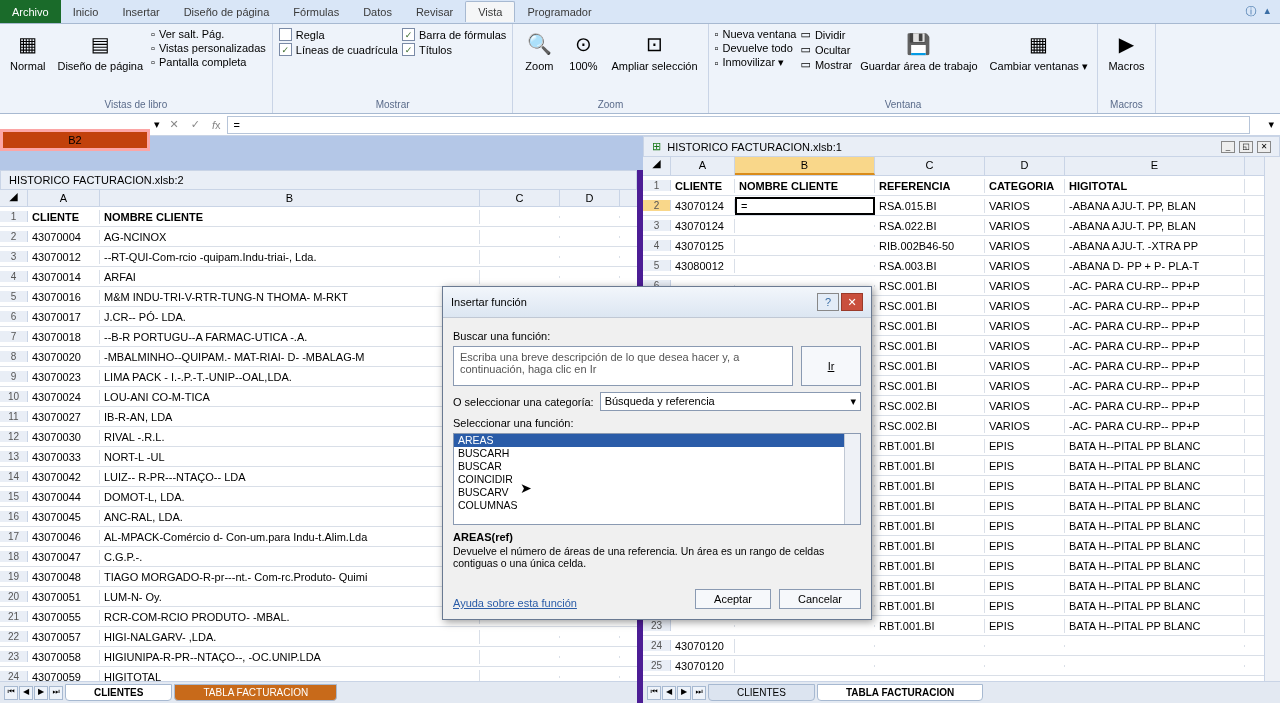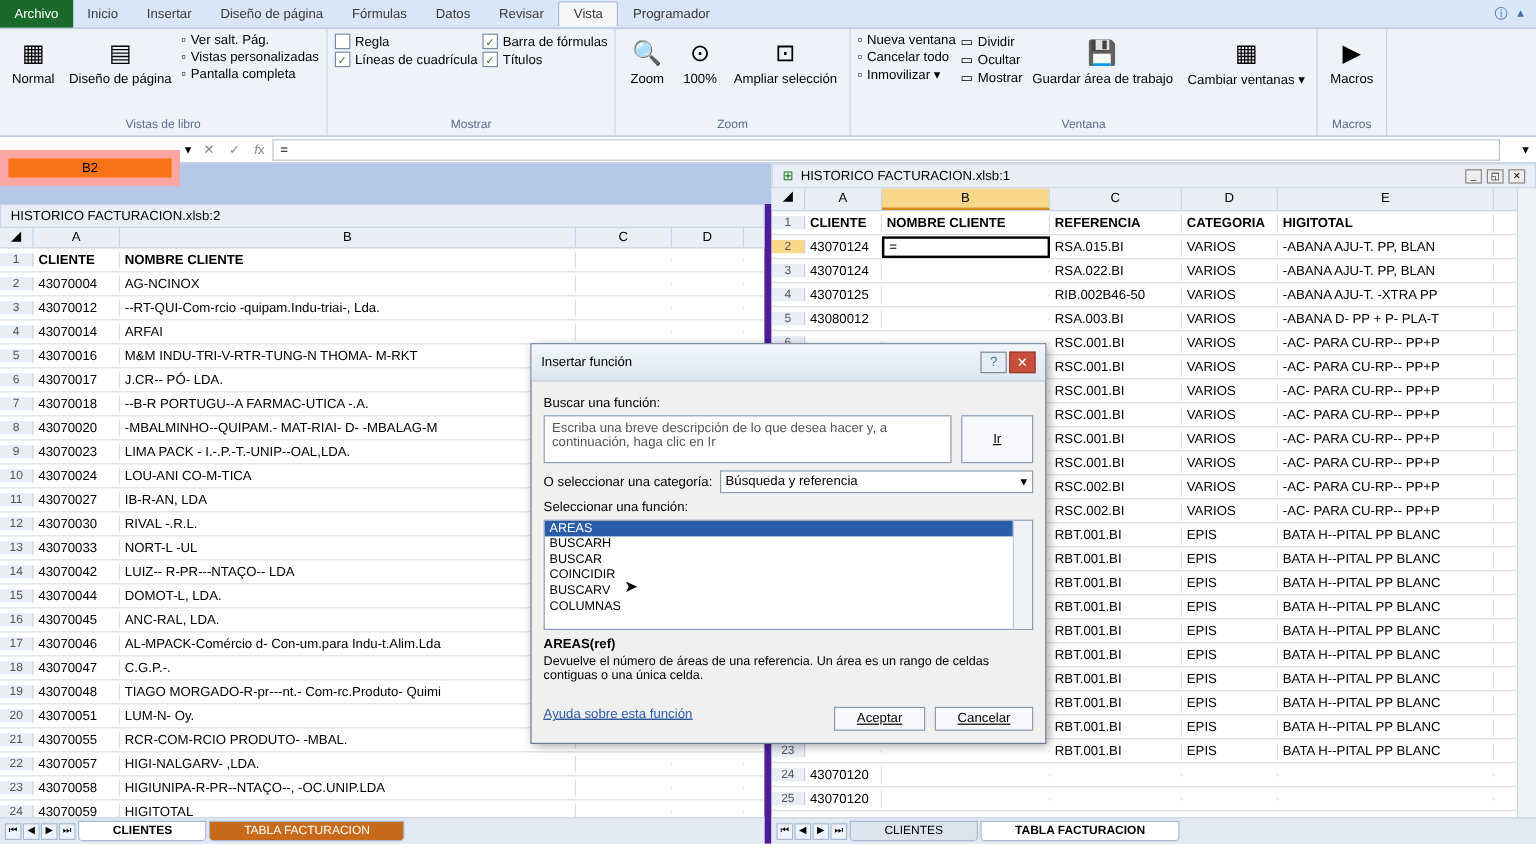--- a/index.html
+++ b/index.html
@@ -11,21 +11,21 @@
 .top-right{margin-left:auto;display:flex;gap:8px;padding-right:10px;color:#3a6ea5;}
 .ribbon-body{background:#eef3fa;height:90px;display:flex;border-bottom:1px solid #a7b9d1;}
 .ribbon-group{display:flex;flex-direction:column;border-right:1px solid #c9d4e6;padding:2px 6px;}
 .ribbon-group-content{flex:1;display:flex;align-items:flex-start;gap:4px;}
 .ribbon-group-label{text-align:center;color:#5a6b8a;font-size:10px;padding:1px;}
 .big-btn{display:flex;flex-direction:column;align-items:center;padding:2px 4px;cursor:pointer;}
 .big-btn .icon{width:32px;height:32px;display:flex;align-items:center;justify-content:center;font-size:20px;}
 .chk-row{display:flex;align-items:center;gap:4px;margin:2px 0;}
 .chk{width:13px;height:13px;border:1px solid #7a8aa6;background:#fff;display:flex;align-items:center;justify-content:center;font-size:9px;color:#3a6b2a;}
 .name-box{display:flex;align-items:center;background:#fff;border-bottom:1px solid #c9d4e6;height:22px;}
-.nb-name{width:150px;border:7px solid #fca5a5;padding:2px 6px;text-align:center;background:#f97316;margin-top:30px;}
+.nb-name{width:150px;border:3px solid #fca5a5;padding:2px 6px;text-align:center;background:#c2410c;margin-top:30px;}
 .nb-sep{color:#888;padding:0 6px;}
 .formula-bar{flex:1;border:1px solid #b7c5d9;padding:2px 6px;background:#fff;margin-right:12px;}
 .workspace{display:flex;height:567px;background:#b4c7e7;}
 .pane{flex:1;background:#fff;display:flex;flex-direction:column;position:relative;margin:0;}
 .pane.left{border-right:6px solid #4c1d95;margin-top:34px;}
 .pane-title{background:#e9eef6;border:1px solid #c9d4e6;padding:3px 8px;display:flex;align-items:center;gap:6px;}
 .win-btns{margin-left:auto;display:flex;gap:4px;}
 .win-btn{width:14px;height:12px;border:1px solid #888;background:#eee;font-size:8px;text-align:center;line-height:10px;}
 .grid-head{display:flex;background:#e9eef6;border-bottom:1px solid #c9d4e6;}
 .row-head{width:28px;background:#e9eef6;border-right:1px solid #c9d4e6;text-align:center;}
@@ -56,21 +56,21 @@
 .ir-btn{width:60px;border:1px solid #8a9ab2;background:#f6f8fb;text-decoration:underline;}
 .cat-row{display:flex;align-items:center;gap:6px;margin-bottom:6px;}
 .cat-select{flex:1;border:1px solid #8a9ab2;padding:2px 4px;background:#fff;display:flex;justify-content:space-between;}
 .fn-list{border:1px solid #8a9ab2;background:#fff;height:92px;overflow:hidden;position:relative;}
 .fn-item{padding:0 4px;line-height:13px;font-size:10.5px;}
 .fn-item.sel{background:#2a5ca8;color:#fff;}
 .fn-scroll{position:absolute;right:0;top:0;width:16px;height:100%;background:#eef1f6;border-left:1px solid #c0c8d4;}
 .fn-sig{font-weight:bold;margin-top:6px;}
 .fn-desc{font-size:10.5px;margin:2px 0 12px;}
 .help-link{color:#2a5ca8;text-decoration:underline;cursor:pointer;}
-.dlg-footer{display:flex;justify-content:space-between;align-items:flex-start;padding:0 10px 10px;text-decoration:underline;}
+.dlg-footer{display:flex;justify-content:space-between;align-items:flex-end;padding:0 10px 10px;}
 .dlg-footer-btns{display:flex;gap:8px;}
 .dlg-footer-btns button{padding:3px 18px;border:1px solid #8a9ab2;background:#f6f8fb;}
 .cursor-arrow{position:absolute;left:520px;top:480px;font-size:14px;color:#000;pointer-events:none;z-index:100;}
 .vscroll{width:16px;background:#eef1f6;border-left:1px solid #c9d4e6;}
 </style>
 </head>
 <body>
 
 <div class="ribbon-tabs">
   <div class="ribbon-tab file">Archivo</div>
@@ -160,21 +160,21 @@
   </div>
   <div class="ribbon-group">
     <div class="ribbon-group-content">
       <div>
         <div class="chk-row">
             <span>▫</span>
             <span>Nueva ventana</span>
           </div>
         <div class="chk-row">
             <span>▫</span>
-            <span>Cancelar todo</span>
+            <span>Devuelve todo</span>
           </div>
         <div class="chk-row">
             <span>▫</span>
             <span>Inmovilizar ▾</span>
           </div>
       </div>
       <div>
         <div class="chk-row">
             <span>▭</span>
             <span>Dividir</span>

